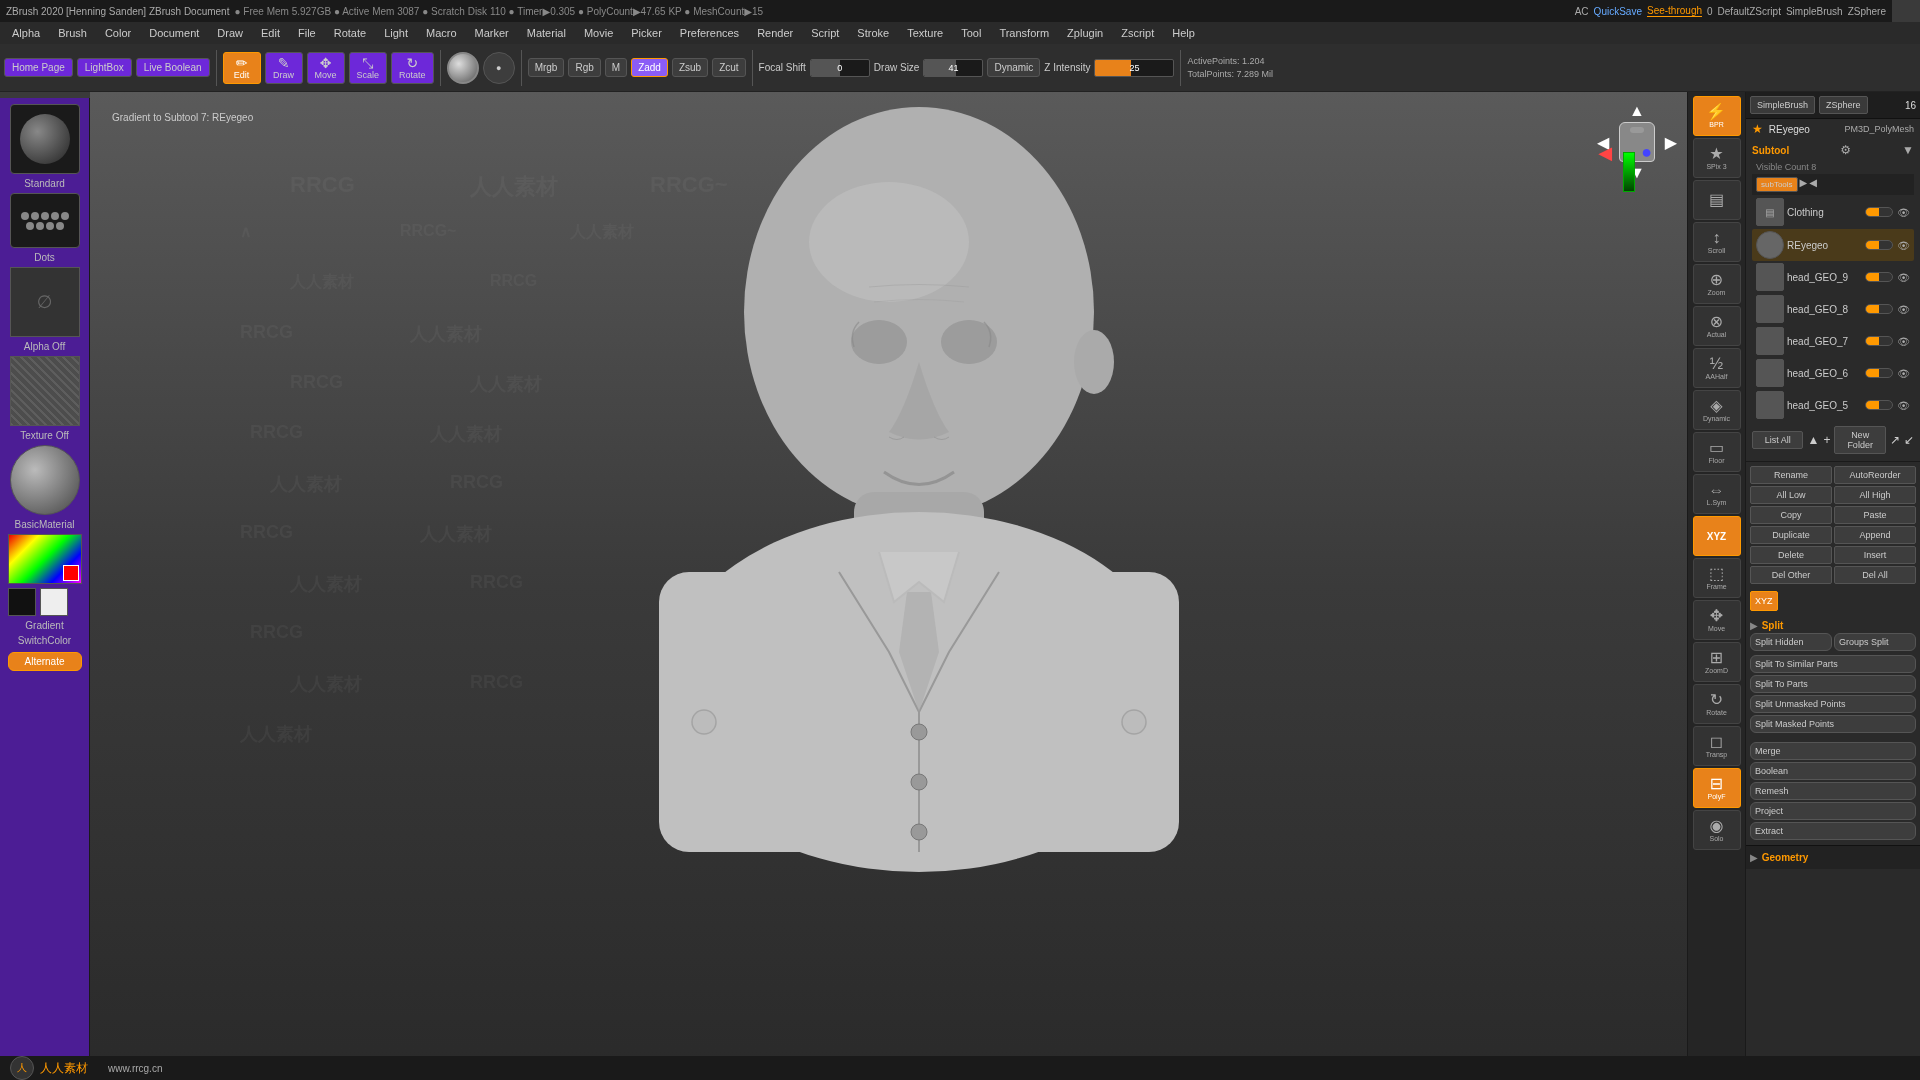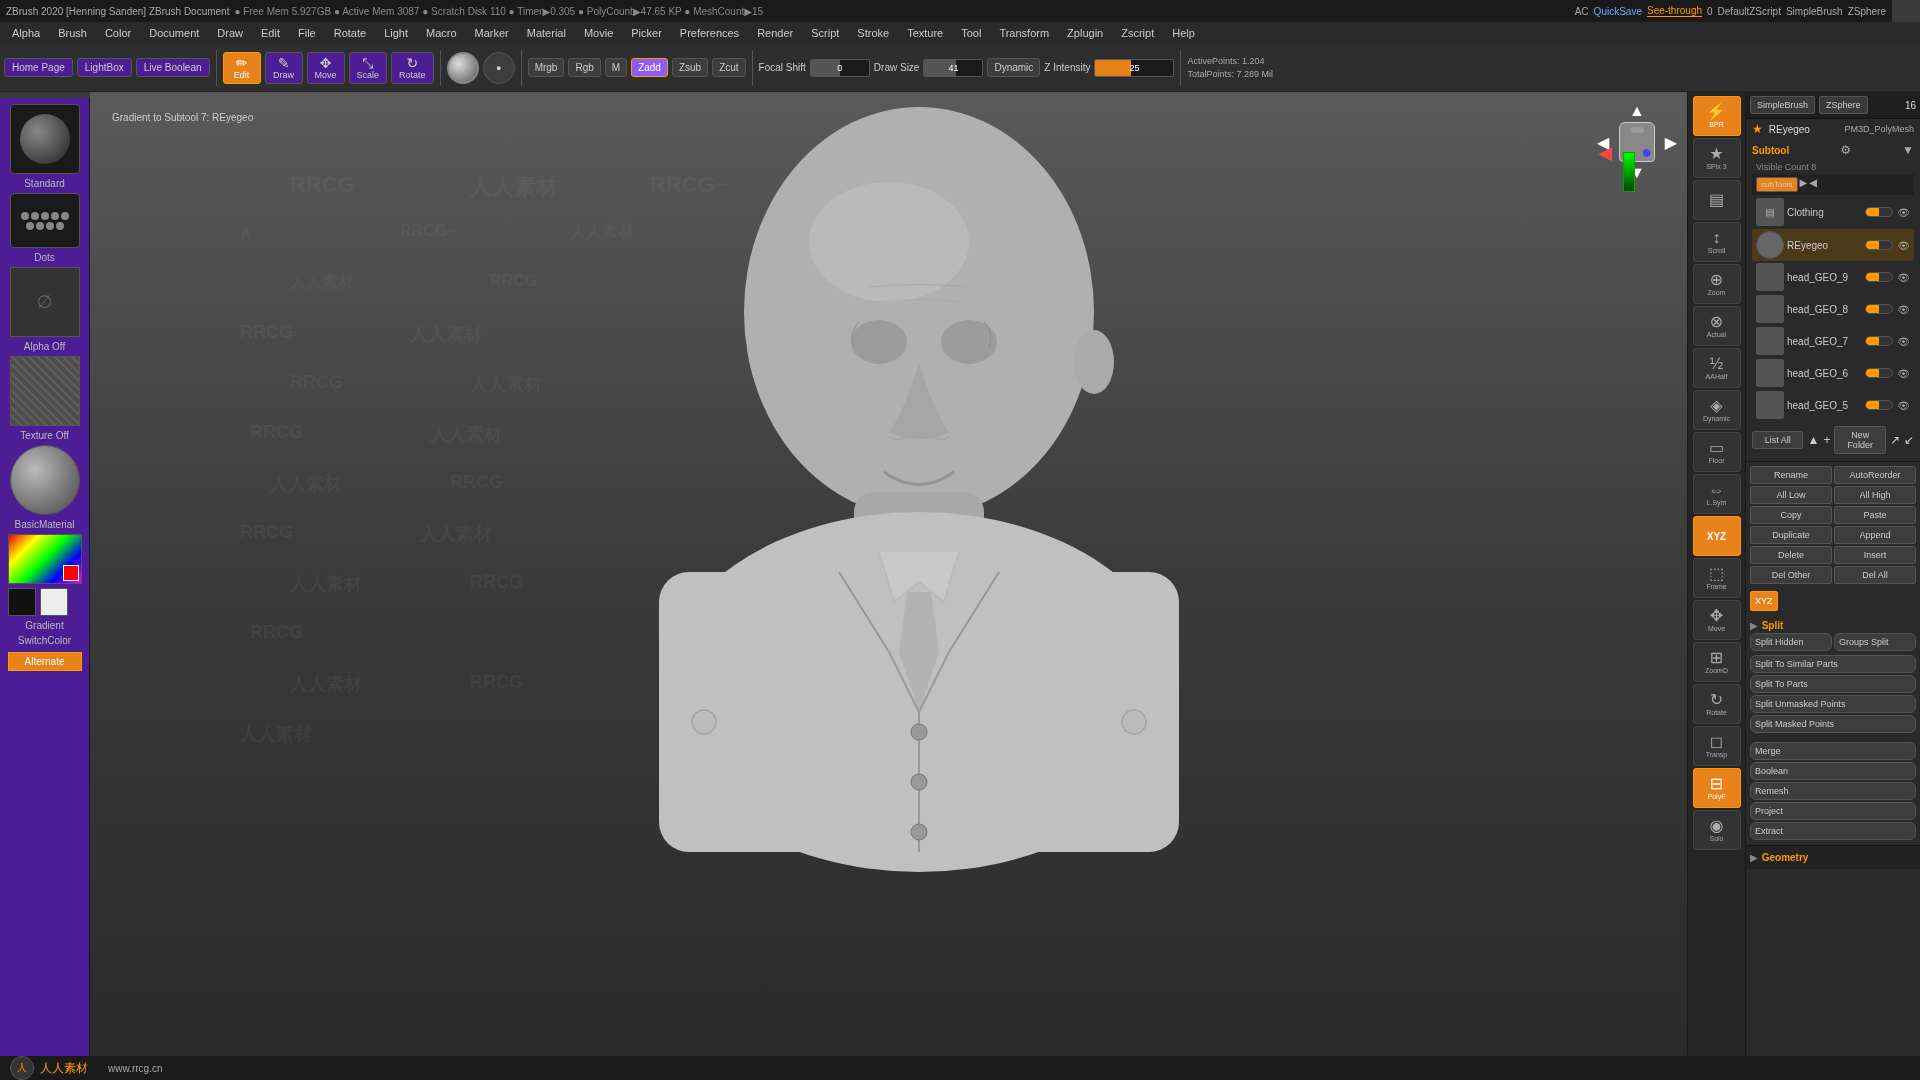--- a/index.html
+++ b/index.html
@@ -21,21 +21,21 @@
       color: #ccc; font-size: 11px; padding: 2px 8px; cursor: pointer; border-radius: 2px;
     }
 
     
     #toolbar {
       position: absolute; top: 44px; left: 0; width: 1920px; height: 48px;
       background: #2e2e2e; display: flex; align-items: center; padding: 0 4px; gap: 4px; z-index: 100;
       border-bottom: 1px solid #222;
     }
     .tb-btn {
-      background: #4c1d95; border: 1px solid #555; color: #ccc; font-size: 10px;
+      background: #6d28d9; border: 1px solid #555; color: #ccc; font-size: 10px;
       padding: 3px 7px; border-radius: 3px; cursor: pointer; display: flex; flex-direction: column; align-items: center; min-width: 38px;
     }
     .tb-btn.active { background: #e8821a; border-color: #f90; color: #fff; }
     .tb-btn .icon { font-size: 14px; line-height: 1; }
     .tb-sep { width: 1px; height: 36px; background: #555; margin: 0 2px; }
     .mode-btn {
       background: #3d3d3d; border: 1px solid #555; color: #ccc; font-size: 9px;
       width: 32px; height: 32px; border-radius: 3px; cursor: pointer; display: flex; align-items: center; justify-content: center;
     }
     .color-btn {
@@ -67,21 +67,21 @@
     .panel-label { font-size: 10px; color: #bbb; text-align: center; }
     .dot-brush { display: flex; flex-wrap: wrap; gap: 2px; width: 50px; justify-content: center; }
     .dot { width: 8px; height: 8px; border-radius: 50%; background: #888; }
     .alpha-preview { width: 70px; height: 70px; background: #333; border: 1px solid #555; display: flex; align-items: center; justify-content: center; }
     .texture-preview { width: 70px; height: 70px; background: #555; border: 1px solid #555; position: relative; }
     .material-preview { width: 70px; height: 70px; background: radial-gradient(circle at 35% 35%, #bbb, #444); border: 1px solid #555; border-radius: 50%; cursor: pointer; }
     .color-swatch-area { width: 74px; }
     .color-gradient { width: 74px; height: 50px; border: 1px solid #555; background: linear-gradient(135deg, #e00 0%, #ff0 25%, #0f0 50%, #00f 75%, #f0f 100%); position: relative; cursor: pointer; }
     .color-small { display: flex; gap: 4px; margin-top: 4px; }
     .swatch { width: 28px; height: 28px; border: 1px solid #555; cursor: pointer; }
-    .btn-alternate { background: #e8821a; border: 1px solid #f90; color: #fff; font-size: 10px; padding: 3px 8px; border-radius: 0; cursor: pointer; width: 74px; text-align: center; margin-top: 2px; }
+    .btn-alternate { background: #e8821a; border: 1px solid #f90; color: #fff; font-size: 10px; padding: 3px 8px; border-radius: 6px; cursor: pointer; width: 74px; text-align: center; margin-top: 2px; }
 
     
     #rightpanel {
       position: absolute; top: 92px; right: 0; width: 175px; height: 988px;
       background: #2a2a2a; border-left: 1px solid #1a1a1a; overflow-y: auto;
     }
     .rp-section { padding: 4px 6px; border-bottom: 1px solid #1a1a1a; }
     .rp-header { display: flex; align-items: center; justify-content: space-between; margin-bottom: 3px; }
     .rp-title { font-size: 10px; color: #f90; font-weight: bold; }
     .st-item { display: flex; align-items: center; gap: 3px; padding: 2px 4px; cursor: pointer; border-radius: 2px; }

